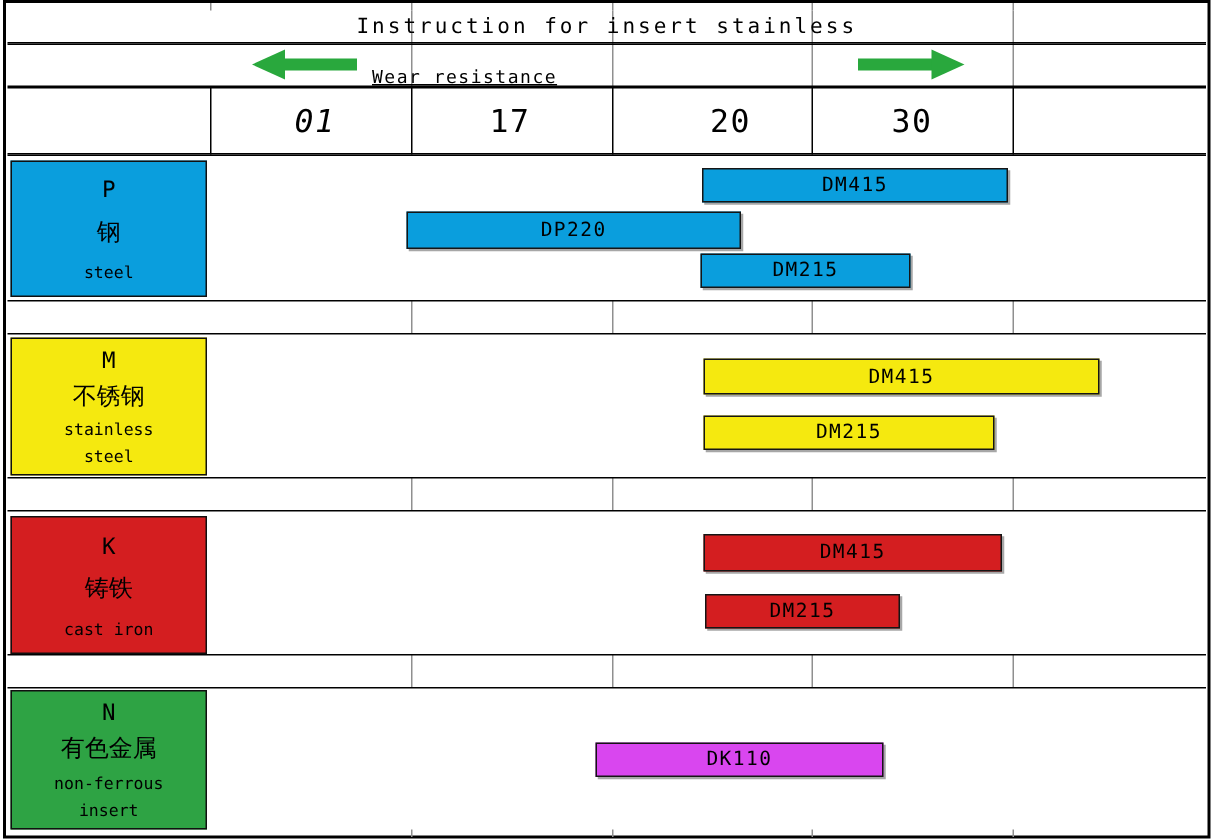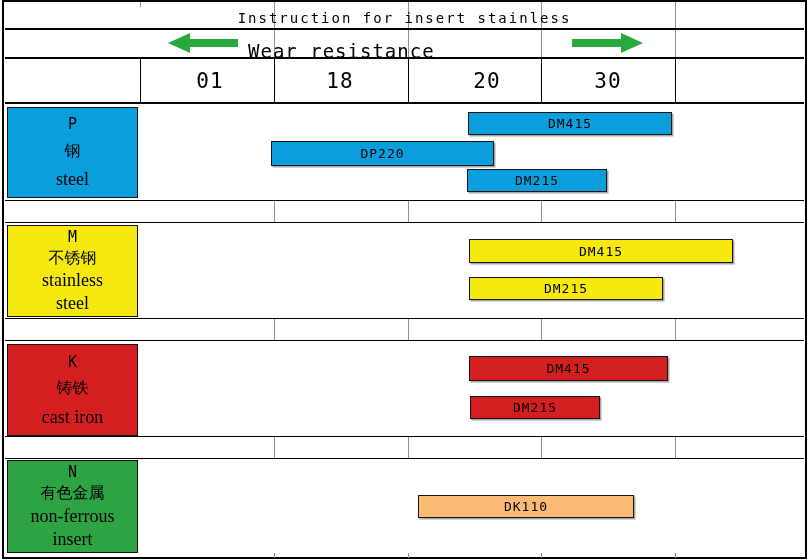--- a/index.html
+++ b/index.html
@@ -4,32 +4,32 @@
 <style>
   html,body{margin:0;padding:0;background:#fff;}
   body{font-family:"DejaVu Sans Mono","Liberation Mono",monospace;color:#000;}
   #stage{position:relative;width:809px;height:560px;background:#fff;overflow:hidden;}
   #frame{position:absolute;left:2px;top:0px;width:801px;height:555px;border:2.5px solid #000;}
   .row{position:absolute;left:5px;width:799px;box-sizing:border-box;}
   #title-row{top:7px;height:22px;border-bottom:1.2px solid #000;display:flex;align-items:center;justify-content:center;font-size:14px;letter-spacing:2px;z-index:3;}
   #legend-row{top:29px;height:29px;border-bottom:1.2px solid #000;z-index:3;}
   #axis-row{top:58px;height:45px;border-bottom:1.2px solid #000;z-index:3;}
   .axis-cell{position:absolute;top:0;height:45px;display:flex;align-items:center;justify-content:center;font-size:21px;letter-spacing:1px;}
-  .legend-label{position:absolute;top:0;height:43px;display:flex;align-items:center;font-size:19px;letter-spacing:1px;}
+  .legend-label{position:absolute;top:0;height:43px;display:flex;align-items:center;font-size:12px;letter-spacing:1px;text-decoration:underline;}
   .arrow{position:absolute;top:50%;transform:translateY(-50%);height:20px;}
   .arrow .shaft{position:absolute;top:6px;height:8px;}
   .arrow .head{position:absolute;top:0;width:0;height:0;border-top:10px solid transparent;border-bottom:10px solid transparent;}
   .hline{position:absolute;left:5px;width:799px;height:0;border-top:1.2px solid #000;z-index:2;}
   .vline{position:absolute;width:0;z-index:1;}
   .vline.black{border-left:1.4px solid #000;}
   .vline.gray{border-left:1px solid #8f8f8f;}
   .material-box{position:absolute;left:7px;width:131px;border:1.2px solid #101010;box-sizing:border-box;display:flex;flex-direction:column;align-items:center;justify-content:space-evenly;text-align:center;z-index:4;}
   .material-box .code{font-size:15px;}
   .material-box .cn{font-size:16px;}
-  .material-box .en{font-size:18px;white-space:nowrap;font-family:Liberation Serif, serif;}
+  .material-box .en{font-size:11px;white-space:nowrap;}
   .bar{position:absolute;border:1.3px solid #151515;box-sizing:border-box;display:flex;align-items:center;justify-content:center;font-size:13px;letter-spacing:1px;z-index:4;box-shadow:1.5px 1.5px 0 rgba(60,60,60,.45);}
 </style>
 </head>
 <body>
 
 <div id="stage">
   <div id="frame"></div>
 
   <div class="row" id="title-row">
     <span>Instruction for insert stainless</span>
@@ -41,22 +41,22 @@
       <span class="shaft" style="left:20px;width:50px;background:#29a83d;"></span>
     </span>
     <span class="legend-label" style="left:243px;">Wear resistance</span>
     <span class="arrow" id="arrow-right" style="left:567px;width:71px;">
       <span class="shaft" style="left:0;width:50px;background:#29a83d;"></span>
       <span class="head" style="left:49px;border-left:22px solid #29a83d;"></span>
     </span>
   </div>
 
   <div class="row" id="axis-row">
-    <span class="axis-cell" style="left:135px;width:140px;">01</span>
-    <span class="axis-cell" style="left:268px;width:134px;">18</span>
+    <span class="axis-cell" style="left:135px;width:140px;font-style:italic;">01</span>
+    <span class="axis-cell" style="left:268px;width:134px;">17</span>
     <span class="axis-cell" style="left:415px;width:134px;">20</span>
     <span class="axis-cell" style="left:536px;width:134px;">30</span>
   </div>
 
   <div id="chart-body"></div>
 <div class="hline" style="top: 29px;"></div>
     <div class="hline" style="top: 58px;"></div>
     <div class="hline" style="top: 103px;"></div>
     <div class="hline" style="top: 200px;"></div>
     <div class="hline" style="top: 222px;"></div>
@@ -116,14 +116,14 @@
       <div class="en">cast iron</div>
     </div>
     <div class="bar" style="left: 469px; top: 356px; width: 199px; height: 25px; background: rgb(212, 30, 32);">DM415</div>
     <div class="bar" style="left: 470px; top: 396px; width: 130px; height: 23px; background: rgb(212, 30, 32);">DM215</div>
     <div class="material-box" style="top: 460px; height: 93px; background: rgb(46, 163, 68);">
       <div class="code">N</div>
       <div class="cn">有色金属</div>
       <div class="en">non-ferrous</div>
       <div class="en">insert</div>
     </div>
-    <div class="bar" style="left: 418px; top: 495px; width: 216px; height: 23px; background: #fdba74;">DK110</div>
+    <div class="bar" style="left: 397px; top: 495px; width: 192px; height: 23px; background: #d946ef;">DK110</div>
   </div>
 
 </body></html>

